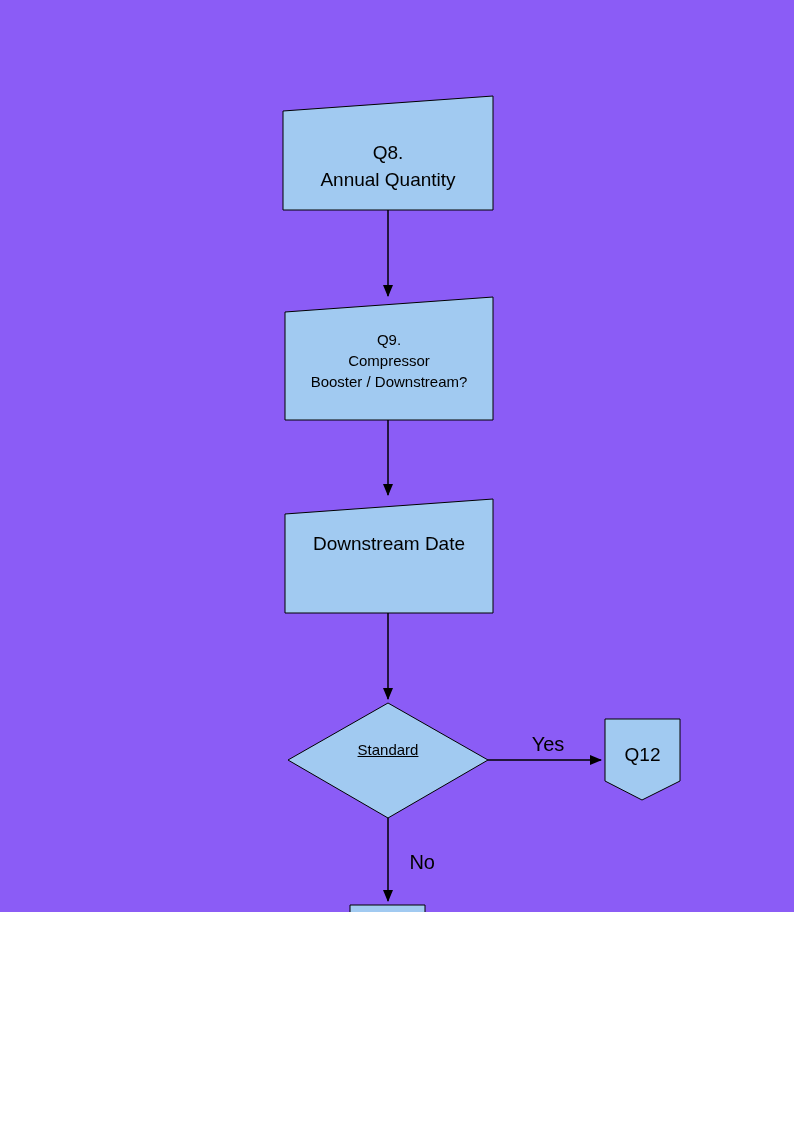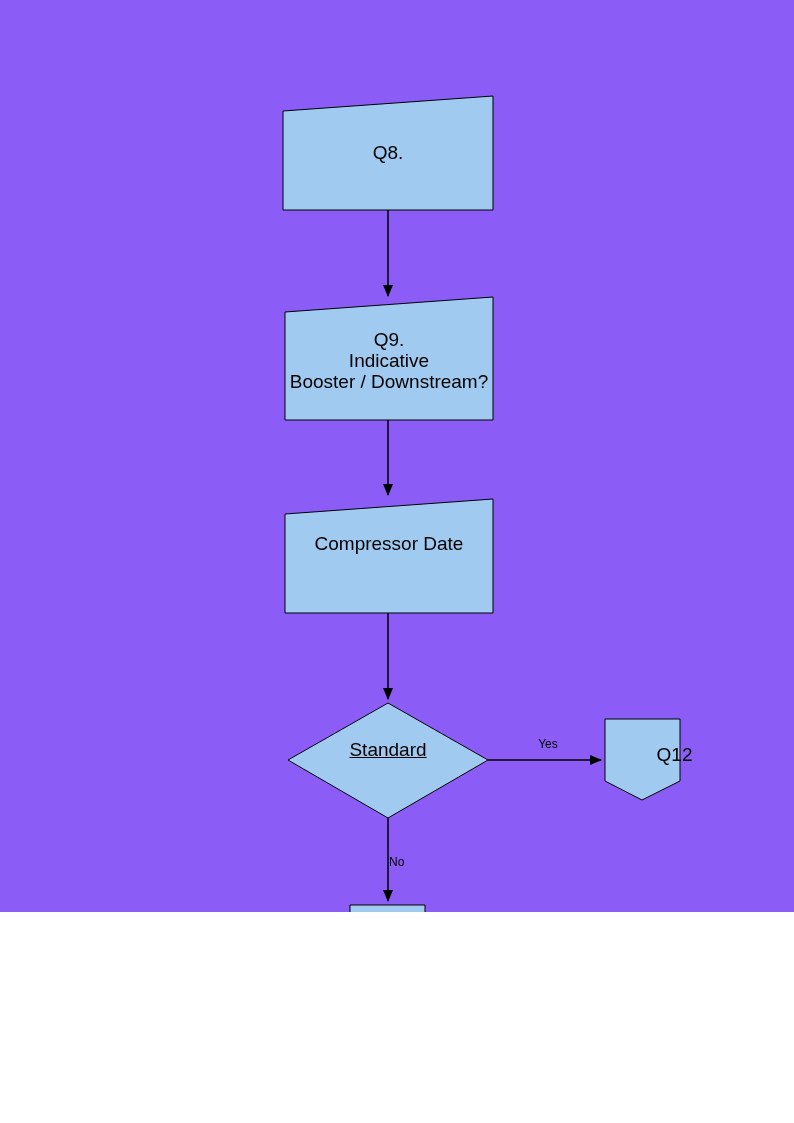--- a/index.html
+++ b/index.html
@@ -30,22 +30,22 @@
     stroke-width: 1.5;
     fill: none;
   }
   .label {
     position: absolute;
     text-align: center;
     color: var(--text, #000000);
     white-space: nowrap;
   }
   .label-lg { font-size: 19px; line-height: 27px; }
-  .label-md { font-size: 19px; line-height: 21px; }
-  .label-edge { font-size: 12px; line-height: 22px; }
+  .label-md { font-size: 15px; line-height: 21px; }
+  .label-edge { font-size: 20px; line-height: 22px; }
 </style>
 </head>
 <body>
 
 <div class="page">
 
   <svg class="canvas" width="794" height="1123" viewBox="0 0 794 1123">
     <defs>
       <marker id="arrowhead" markerUnits="userSpaceOnUse" markerWidth="12" markerHeight="10" refX="11" refY="5" orient="auto">
         <polygon points="0,0 12,5 0,10" fill="#000000"></polygon>
@@ -61,37 +61,38 @@
     <polygon class="shape" points="283,111 493,96 493,210 283,210"></polygon>
     <polygon class="shape" points="285,312 493,297 493,420 285,420"></polygon>
     <polygon class="shape" points="285,514 493,499 493,613 285,613"></polygon>
     <polygon class="shape" points="388,703 488,760 388,818 288,760"></polygon>
     <polygon class="shape" points="605,719 680,719 680,781 642,800 605,781"></polygon>
     <polygon class="shape" points="350,905 425,905 425,961 387,984 350,961"></polygon>
   </svg>
 
   <div class="label label-lg" style="left:283px; top:139px; width:210px;">
     <div>Q8.</div>
+    <div>Annual Quantity</div>
   </div>
 
   <div class="label label-md" style="left:285px; top:329px; width:208px;">
     <div>Q9.</div>
-    <div>Indicative</div>
+    <div>Compressor</div>
     <div>Booster / Downstream?</div>
   </div>
 
   <div class="label label-lg" style="left:285px; top:530px; width:208px;">
-    <div>Compressor Date</div>
+    <div>Downstream Date</div>
   </div>
 
   <div class="label label-md" style="left:288px; top:739px; width:200px;text-decoration:underline;">
     <div>Standard</div>
   </div>
 
-  <div class="label label-lg" style="left:605px; top:741px; width:75px;padding-left:32px;">Q12</div>
+  <div class="label label-lg" style="left:573px; top:741px; width:75px;padding-left:32px;">Q12</div>
 
   <div class="label label-lg" style="left:340px; top:924px; width:75px;text-decoration:underline;">Q11</div>
 
   <div class="label label-edge" style="left:510px; top:733px; width:76px;">Yes</div>
 
-  <div class="label label-edge" style="left:389px; top:851px; width:46px; text-align:left;">No</div>
+  <div class="label label-edge" style="left:389px; top:851px; width:46px; text-align:right;">No</div>
 
 </div>
 
 </body></html>

